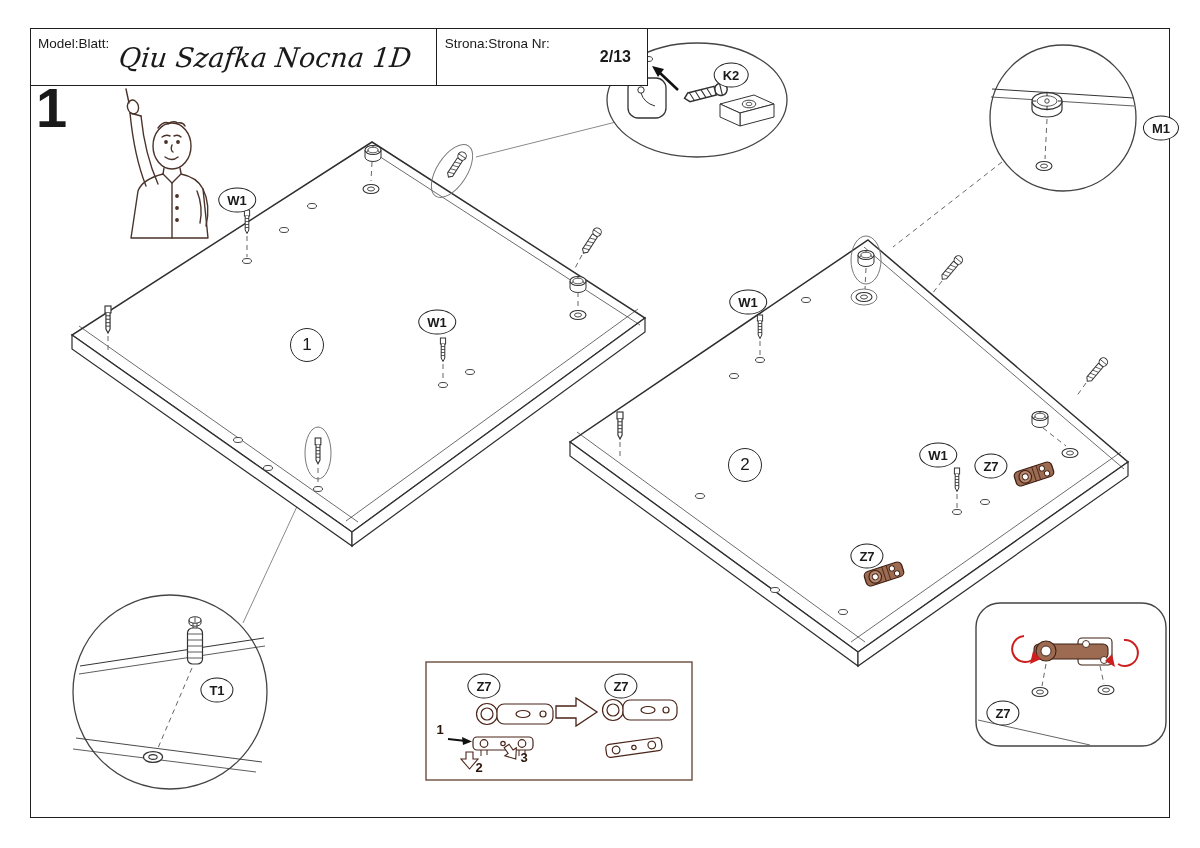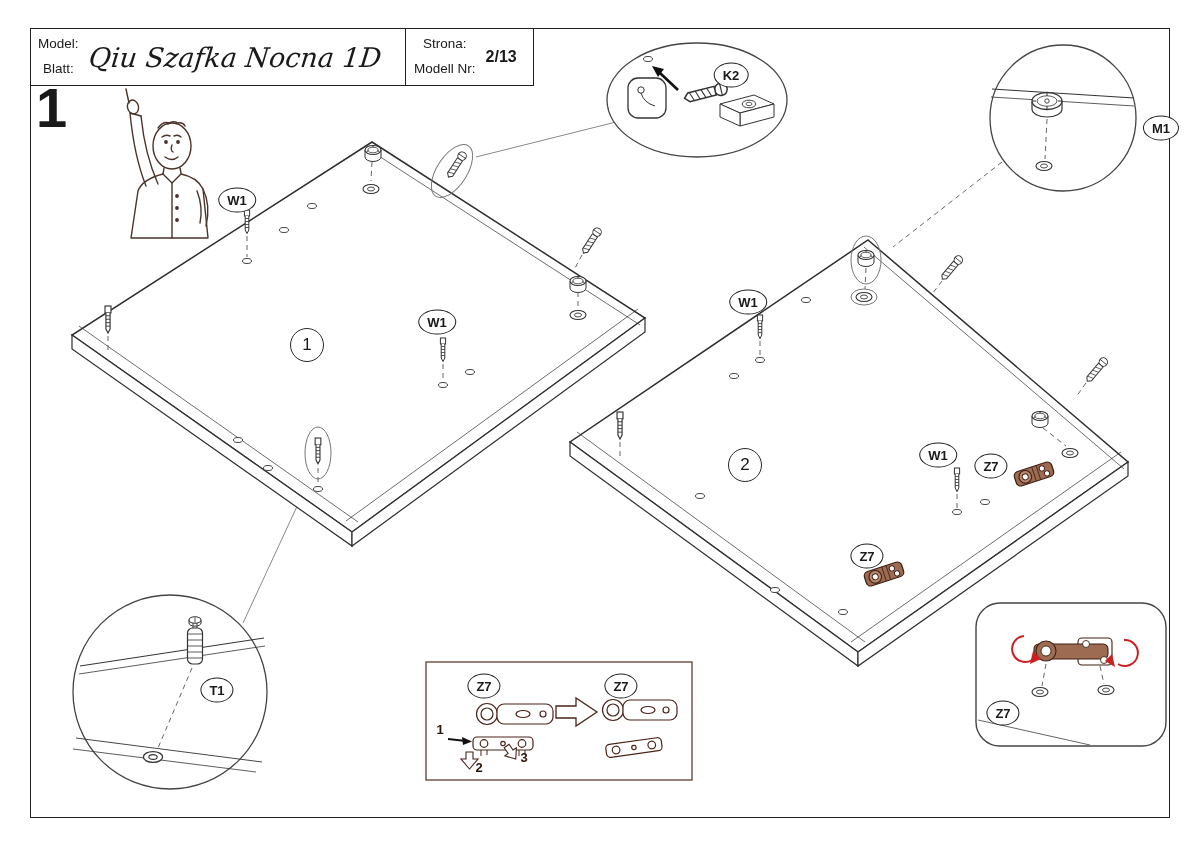--- a/index.html
+++ b/index.html
@@ -4,25 +4,25 @@
 <style>
   html,body{margin:0;padding:0;background:#ffffff;}
   .page{position:relative;width:1200px;height:848px;background:#fff;overflow:hidden;
         font-family:"Liberation Sans",sans-serif;color:#1a1a1a;}
   .frame{position:absolute;left:30px;top:28px;width:1140px;height:790px;
          border:1.6px solid #1f1f1f;box-sizing:border-box;}
   
   .title-block{position:absolute;left:30px;top:28px;height:58px;display:flex;
                border:1.6px solid #1f1f1f;background:#fff;box-sizing:border-box;z-index:5;}
   .tb-left{display:flex;align-items:stretch;padding:4px 10px 4px 7px;}
-  .tb-labels{display:flex;flex-direction:column;justify-content:space-between;
-             font-size:13.5px;line-height:1.4;padding:2px 0;align-items:center;}
+  .tb-labels{display:flex;flex-direction:row;justify-content:space-between;
+             font-size:13.5px;line-height:1.4;padding:2px 0;}
   .tb-name{font-family:"DejaVu Serif",serif;font-style:italic;font-size:27px;
            white-space:nowrap;align-self:center;padding:0 14px 0 10px;transform:skewX(-6deg);}
-  .tb-right{border-left:1.6px solid #1f1f1f;display:flex;align-items:stretch;padding:4px 10px 4px 8px;}
+  .tb-right{border-left:1.6px solid #1f1f1f;display:flex;align-items:stretch;padding:4px 10px 4px 8px;gap:40px;}
   .tb-page{font-weight:bold;font-size:16px;align-self:center;padding-left:10px;padding-right:6px;}
   .step-number{position:absolute;left:36px;top:80px;font-size:56px;font-weight:800;
                line-height:1;z-index:5;}
   
   .pill{position:absolute;transform:translate(-50%,-50%);border:1.6px solid #1f1f1f;
         border-radius:50%;background:#fff;font-weight:bold;font-size:13px;
         padding:4px 8px;z-index:6;white-space:nowrap;}
   
   .circle-num{position:absolute;transform:translate(-50%,-50%);width:32px;height:32px;
               border:1.5px solid #2a2a2a;border-radius:50%;background:#fff;display:flex;
@@ -43,21 +43,21 @@
     <div class="tb-left">
       <div class="tb-labels">
         <span>Model:</span>
         <span>Blatt:</span>
       </div>
       <div class="tb-name">Qiu Szafka Nocna 1D</div>
     </div>
     <div class="tb-right">
       <div class="tb-labels">
         <span>Strona:</span>
-        <span>Modell Nr:</span>
+        <span>Strona Nr:</span>
       </div>
       <div class="tb-page">2/13</div>
     </div>
   </div>
 
   <div class="step-number">1</div>
 
   <svg class="scene" width="1200" height="848" viewBox="0 0 1200 848">
     <defs>
       <g id="holeRing" stroke="#333" fill="#fff">

